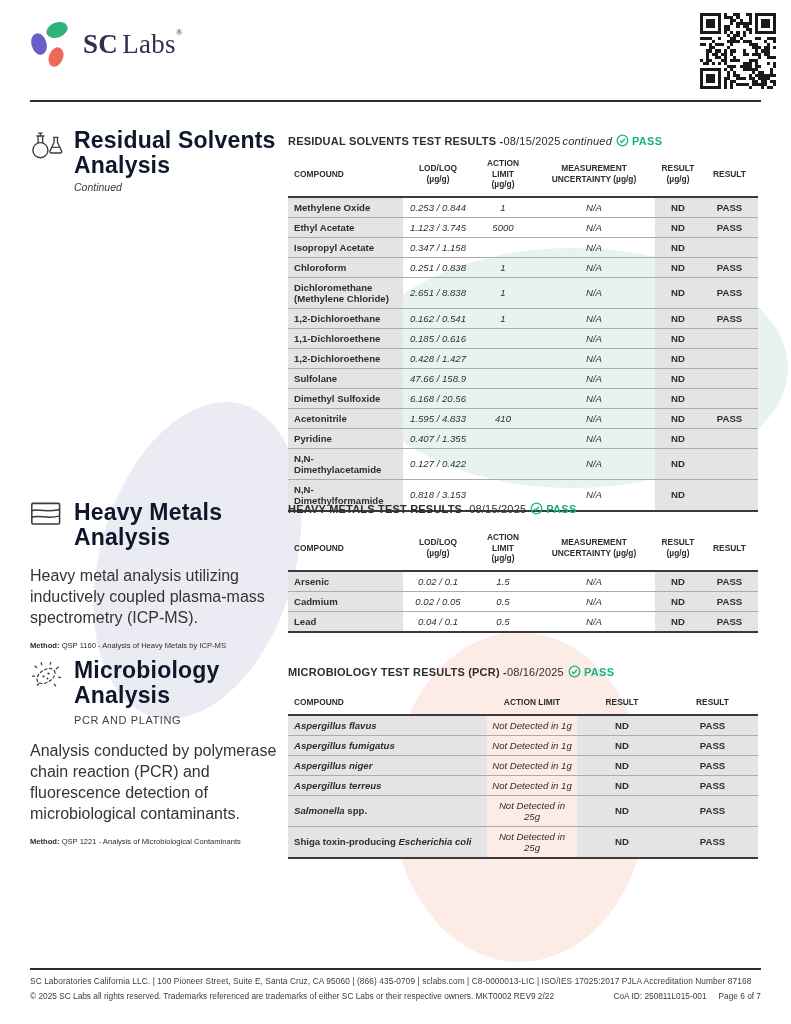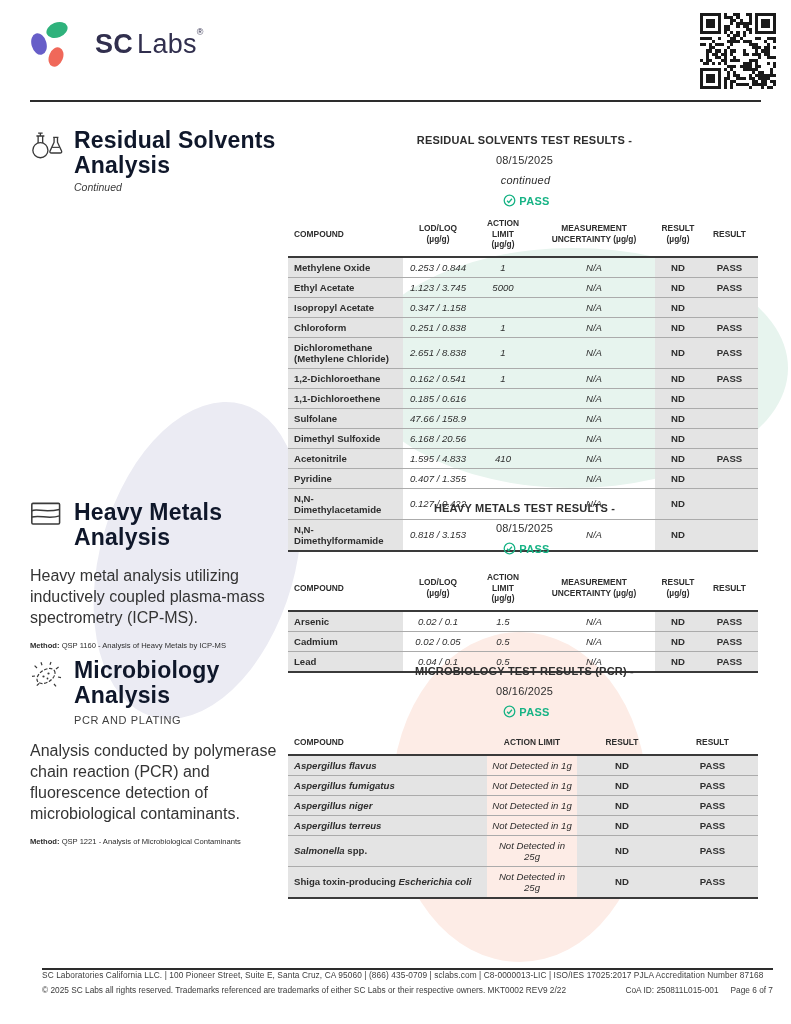--- a/index.html
+++ b/index.html
@@ -5,42 +5,42 @@
   html,body{margin:0;padding:0;background:#888;}
   .page{position:relative;width:791px;height:1024px;background:#fff;margin:0 auto;
         font-family:"Liberation Sans",sans-serif;color:#2e2e2e;overflow:hidden;}
   .blob{position:absolute;border-radius:50%;z-index:0;}
   .blob-mint{left:358px;top:248px;width:430px;height:240px;background:var(--mint);}
   .blob-lavender{left:100px;top:398px;width:195px;height:325px;background:var(--lavender);transform:rotate(16deg);}
   .blob-peach{left:392px;top:632px;width:255px;height:330px;background:var(--peach);}
   header,.rule,.lsec,.rblock,footer{position:absolute;z-index:2;}
 
   
-  .logo{position:absolute;left:30px;top:19px;display:flex;align-items:center;gap:21px;}
+  .logo{position:absolute;left:30px;top:19px;display:flex;align-items:center;gap:9px;font-family:Liberation Serif, serif;}
   .brand-text{font-size:27px;color:var(--navy);letter-spacing:.3px;}
   .brand-text .sc{font-weight:800;}
   .brand-text .labs{font-weight:400;margin-left:4px;}
   .brand-text sup{font-size:9px;vertical-align:18px;}
   .qr{position:absolute;left:697px;top:10px;}
   .rule{left:30px;top:100px;width:731px;height:2px;background:#2d2d2d;}
 
   
   .lsec{left:30px;width:252px;}
   .lhead{display:flex;gap:10px;align-items:flex-start;}
   .licon{flex:0 0 34px;margin-top:1px;}
   .ltitle{font-size:23px;font-weight:700;color:#0f172a;letter-spacing:.2px;line-height:1.1;}
   .lsub{font-size:10.5px;font-style:italic;color:#3a3a3a;margin-top:2px;}
   .lsub-caps{font-size:11px;font-style:normal;color:#3f3f3f;margin-top:5px;letter-spacing:.6px;}
   .ldesc{font-size:16px;color:#343434;line-height:1.32;margin-top:14px;}
   .lmethod{font-size:7.6px;color:#2c2c2c;margin-top:13px;}
   .lmethod b{font-weight:700;}
 
   
   .rblock{left:288px;width:473px;}
-  .tabletitle{display:flex;align-items:center;gap:8px;font-size:11px;color:#2e2e2e;letter-spacing:.2px;flex-direction:column;}
+  .tabletitle{display:flex;align-items:center;gap:0;font-size:11px;color:#2e2e2e;letter-spacing:.2px;}
   .tt-bold{font-weight:700;}
   .tt-date{font-weight:500;}
   .tt-note{font-style:italic;margin-left:2px;}
   .pass-badge{display:inline-flex;align-items:center;gap:3px;margin-left:4px;}
   .pass-badge .plabel{color:var(--teal);font-weight:700;font-size:11px;letter-spacing:.3px;}
   table{border-collapse:collapse;table-layout:fixed;width:470px;margin-top:8px;}
   .t-metals{margin-top:14px;}
   .t-micro{margin-top:16px;}
   th{font-size:8.4px;font-weight:700;color:#2d2d2d;padding:3px 2px 6px;text-align:center;
      vertical-align:middle;white-space:pre-line;line-height:1.25;}
@@ -48,21 +48,21 @@
   thead tr{border-bottom:2px solid #3a3a3a;}
   tbody tr{border-bottom:1px solid #ababab;}
   tbody tr:last-child{border-bottom:2px solid #3a3a3a;}
   td{font-size:9.6px;padding:4px 3px;line-height:1.15;}
   td.compound{background:var(--cellgray);font-weight:700;text-align:left;padding-left:6px;white-space:pre-line;}
   td.num{font-style:italic;text-align:center;background:transparent;}
   td.res{background:var(--cellgray);font-weight:700;text-align:center;}
   td.compound i{font-style:italic;}
 
   
-  footer{left:42px;top:968px;width:731px;border-top:2px solid #2d2d2d;}
+  footer{left:30px;top:968px;width:731px;border-top:2px solid #2d2d2d;padding-top:6px;}
   .f1{font-size:8.3px;color:#3b3b3b;letter-spacing:.1px;}
   .f2{display:flex;justify-content:space-between;font-size:8.3px;color:#3b3b3b;margin-top:5px;}
   .f2 .right{display:flex;gap:12px;}
 </style>
 </head>
 <body>
 
 <div class="page">
 
   <div class="blob blob-mint"></div>
@@ -447,20 +447,28 @@
           </tr>
           <tr>
             <td class="compound">1,1-Dichloroethene</td>
             <td class="num">0.185 / 0.616</td>
             <td class="num"></td>
             <td class="num">N/A</td>
             <td class="res">ND</td>
             <td class="res"></td>
           </tr>
           <tr>
+            <td class="compound">1,2-Dichloroethene</td>
+            <td class="num">0.428 / 1.427</td>
+            <td class="num"></td>
+            <td class="num">N/A</td>
+            <td class="res">ND</td>
+            <td class="res"></td>
+          </tr>
+          <tr>
             <td class="compound">Sulfolane</td>
             <td class="num">47.66 / 158.9</td>
             <td class="num"></td>
             <td class="num">N/A</td>
             <td class="res">ND</td>
             <td class="res"></td>
           </tr>
           <tr>
             <td class="compound">Dimethyl Sulfoxide</td>
             <td class="num">6.168 / 20.56</td>

